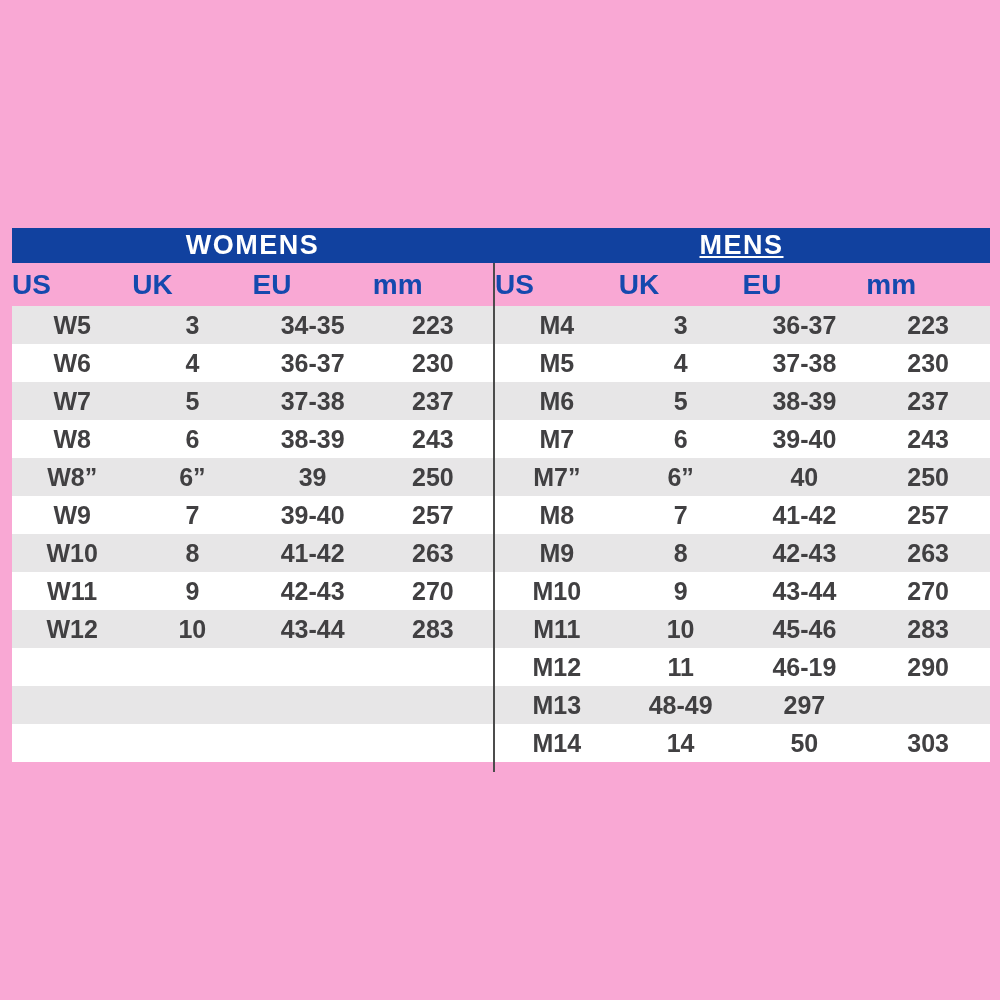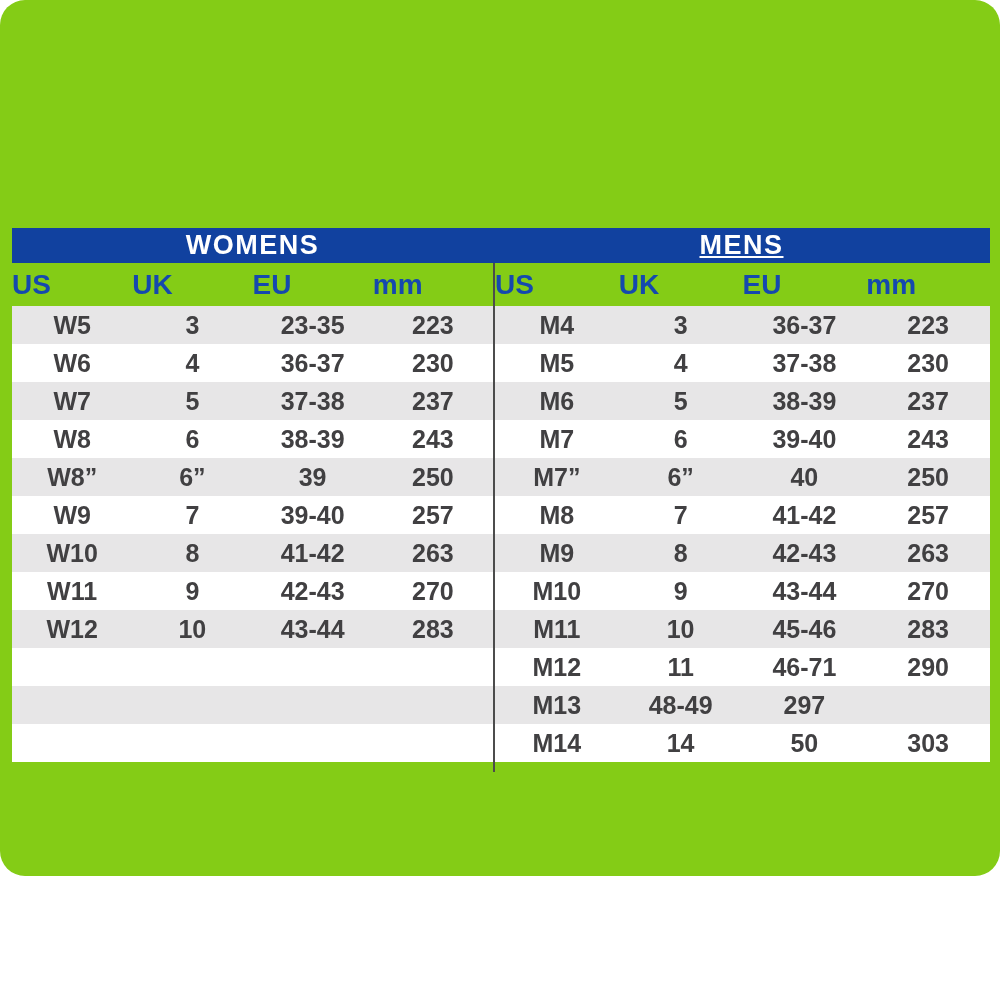--- a/index.html
+++ b/index.html
@@ -2,24 +2,23 @@
 <html><head>
 <meta charset="utf-8">
 <style>
   * { margin: 0; padding: 0; box-sizing: border-box; }
   html, body { width: 1000px; height: 1000px; background: #ffffff; }
   body { font-family: "Liberation Sans", sans-serif; }
 
   .canvas {
     position: relative;
     width: 1000px;
-    height: 876px;
-    background: #84cc16;
+    height: 1000px;
+    background: #f9a8d4;
     overflow: hidden;
-    border-radius: 25px;
   }
 
   .size-chart {
     position: absolute;
     left: 12px;
     top: 228px;
     width: 978px;
   }
 
   .title-bar {
@@ -95,21 +94,21 @@
         <div class="col-headers">
           <div class="col-header">US</div>
           <div class="col-header">UK</div>
           <div class="col-header">EU</div>
           <div class="col-header">mm</div>
         </div>
         <div class="rows">
           <div class="row">
             <div class="cell">W5</div>
             <div class="cell">3</div>
-            <div class="cell">23-35</div>
+            <div class="cell">34-35</div>
             <div class="cell">223</div>
           </div>
           <div class="row">
             <div class="cell">W6</div>
             <div class="cell">4</div>
             <div class="cell">36-37</div>
             <div class="cell">230</div>
           </div>
           <div class="row">
             <div class="cell">W7</div>
@@ -219,21 +218,21 @@
           </div>
           <div class="row">
             <div class="cell">M11</div>
             <div class="cell">10</div>
             <div class="cell">45-46</div>
             <div class="cell">283</div>
           </div>
           <div class="row">
             <div class="cell">M12</div>
             <div class="cell">11</div>
-            <div class="cell">46-71</div>
+            <div class="cell">46-19</div>
             <div class="cell">290</div>
           </div>
           <div class="row">
             <div class="cell">M13</div>
             <div class="cell">48-49</div>
             <div class="cell">297</div>
           </div>
           <div class="row">
             <div class="cell">M14</div>
             <div class="cell">14</div>

